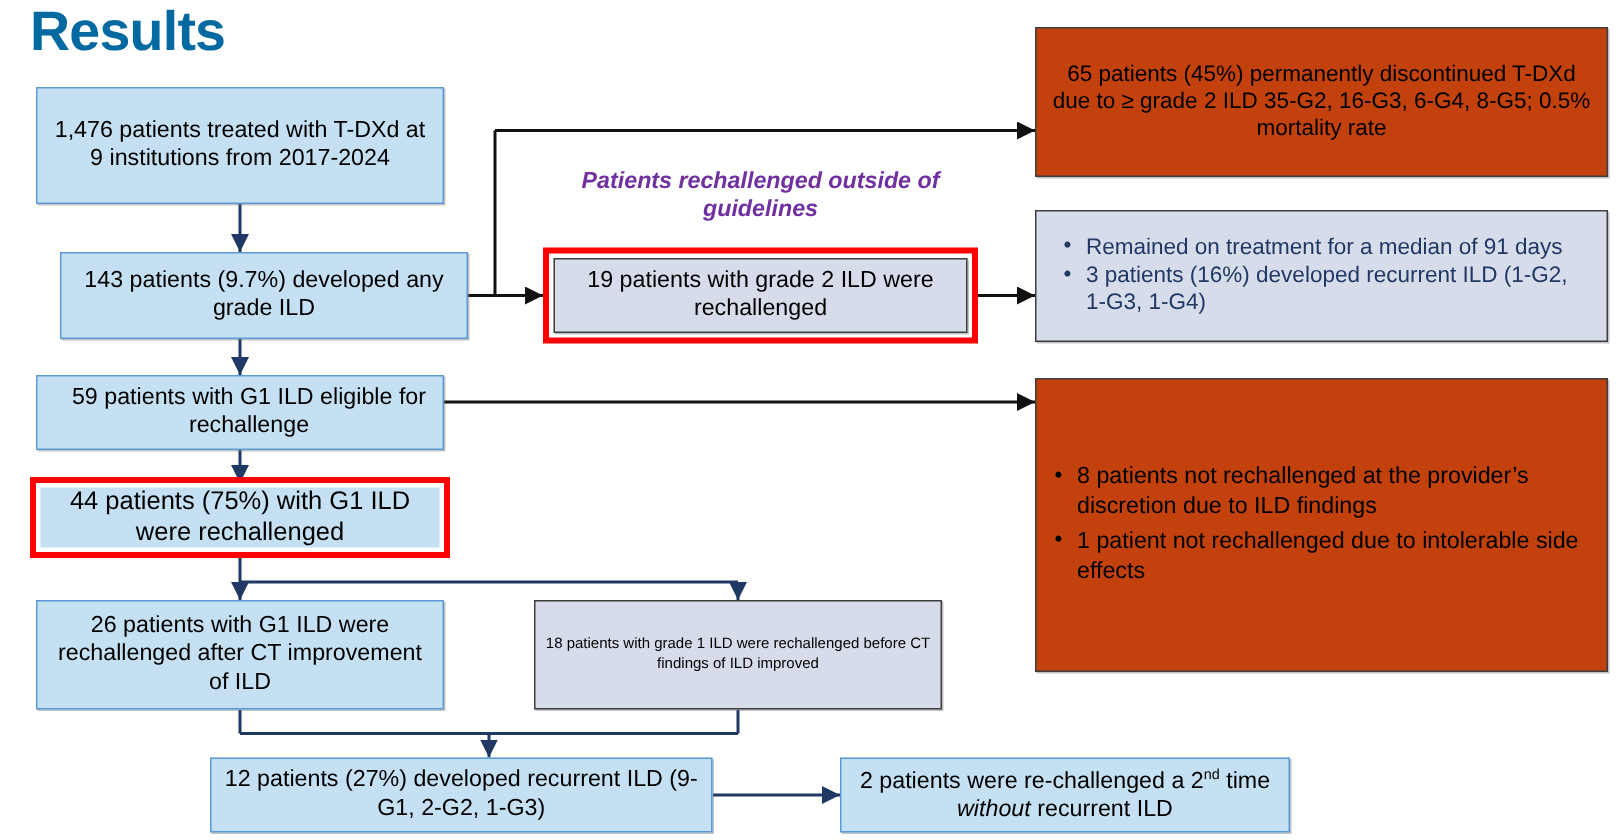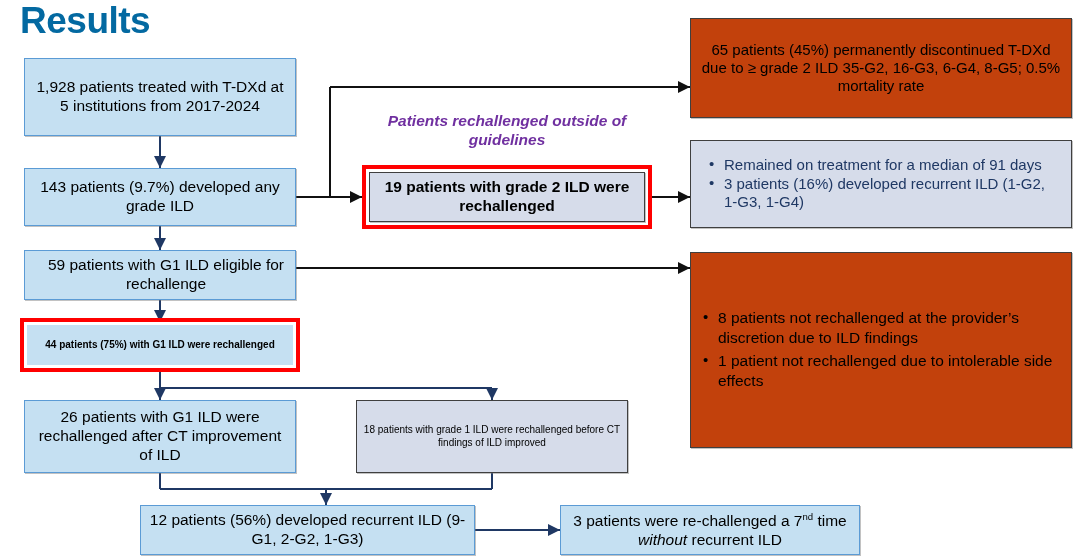--- a/index.html
+++ b/index.html
@@ -48,21 +48,20 @@
   
   .redring{
     border:4px solid #ff0000;
     padding:3px;
   }
   .redring > .box{
     width:100%;height:100%;
     box-sizing:border-box;
     display:flex;align-items:center;justify-content:flex-end;
     text-align:center;
-    font-weight:bold;
   }
 
   #title{
     position:absolute;
     left:20px;top:0px;
     font-size:37px;
     font-weight:bold;
     color:#0369a1;
     letter-spacing:-0.5px;
     z-index:4;
@@ -140,24 +139,24 @@
 
     <path d="M652,197 L690,197" marker-end="url(#arrowBlk)"></path>
 
     <path d="M296,268 L690,268" marker-end="url(#arrowBlk)"></path>
   </g>
 </svg>
 
 <div id="title">Results</div>
 
 <div class="node blue" style="left:24px;top:58px;width:272px;height:78px;font-size:15.5px;">
-  <div class="inner">1,928 patients treated with T-DXd at 5 institutions from 2017-2024</div>
-</div>
-
-<div class="node blue" style="left:24px;top:168px;width:272px;height:58px;font-size:15.5px;">
+  <div class="inner">1,476 patients treated with T-DXd at 9 institutions from 2017-2024</div>
+</div>
+
+<div class="node blue" style="left:40px;top:168px;width:272px;height:58px;font-size:15.5px;">
   <div class="inner">143 patients (9.7%) developed any grade ILD</div>
 </div>
 
 <div class="node grey" style="left:690px;top:18px;width:382px;height:100px;font-size:15px;">
   <div class="inner">65 patients (45%) permanently discontinued T-DXd due to ≥ grade 2 ILD 35-G2, 16-G3, 6-G4, 8-G5; 0.5% mortality rate</div>
 </div>
 
 <div class="purplelabel" style="left:362px;top:112px;width:290px;">
   <span>Patients rechallenged outside of guidelines</span>
 </div>
@@ -175,21 +174,21 @@
       <li>3 patients (16%) developed recurrent ILD (1-G2, 1-G3, 1-G4)</li>
     </ul>
   </div>
 </div>
 
 <div class="node blue" style="left:24px;top:250px;width:272px;height:50px;font-size:15.5px;padding-left:12px;">
   <div class="inner">59 patients with G1 ILD eligible for rechallenge</div>
 </div>
 
 <div class="node redring" style="left:20px;top:318px;width:280px;height:54px;">
-  <div class="box blue" style="font-size:10px;border:none;box-shadow:none;">
+  <div class="box blue" style="font-size:17px;border:none;box-shadow:none;">
     <div class="inner">44 patients (75%) with G1 ILD were rechallenged</div>
   </div>
 </div>
 
 <div class="node grey" style="left:690px;top:252px;width:382px;height:196px;font-size:15.5px;">
   <div class="inner" style="padding:0 10px;">
     <ul class="bullets" style="line-height:1.3;">
       <li style="margin-bottom:2px;">8 patients not rechallenged at the provider’s discretion due to ILD findings</li>
       <li>1 patient not rechallenged due to intolerable side effects</li>
     </ul>
@@ -198,20 +197,20 @@
 
 <div class="node blue" style="left:24px;top:400px;width:272px;height:73px;font-size:15.5px;">
   <div class="inner">26 patients with G1 ILD were rechallenged after CT improvement of ILD</div>
 </div>
 
 <div class="node lav" style="left:356px;top:400px;width:272px;height:73px;font-size:10px;">
   <div class="inner">18 patients with grade 1 ILD were rechallenged before CT findings of ILD improved</div>
 </div>
 
 <div class="node blue" style="left:140px;top:505px;width:335px;height:50px;font-size:15.5px;">
-  <div class="inner">12 patients (56%) developed recurrent ILD (9-G1, 2-G2, 1-G3)</div>
+  <div class="inner">12 patients (27%) developed recurrent ILD (9-G1, 2-G2, 1-G3)</div>
 </div>
 
 <div class="node blue" style="left:560px;top:505px;width:300px;height:50px;font-size:15.5px;">
   <div class="inner">
-    <span>3 patients were re-challenged a 7</span><sup>nd</sup><span> time </span><span class="ital">without</span><span> recurrent ILD</span>
+    <span>2 patients were re-challenged a 2</span><sup>nd</sup><span> time </span><span class="ital">without</span><span> recurrent ILD</span>
   </div>
 </div>
 
 </body></html>

